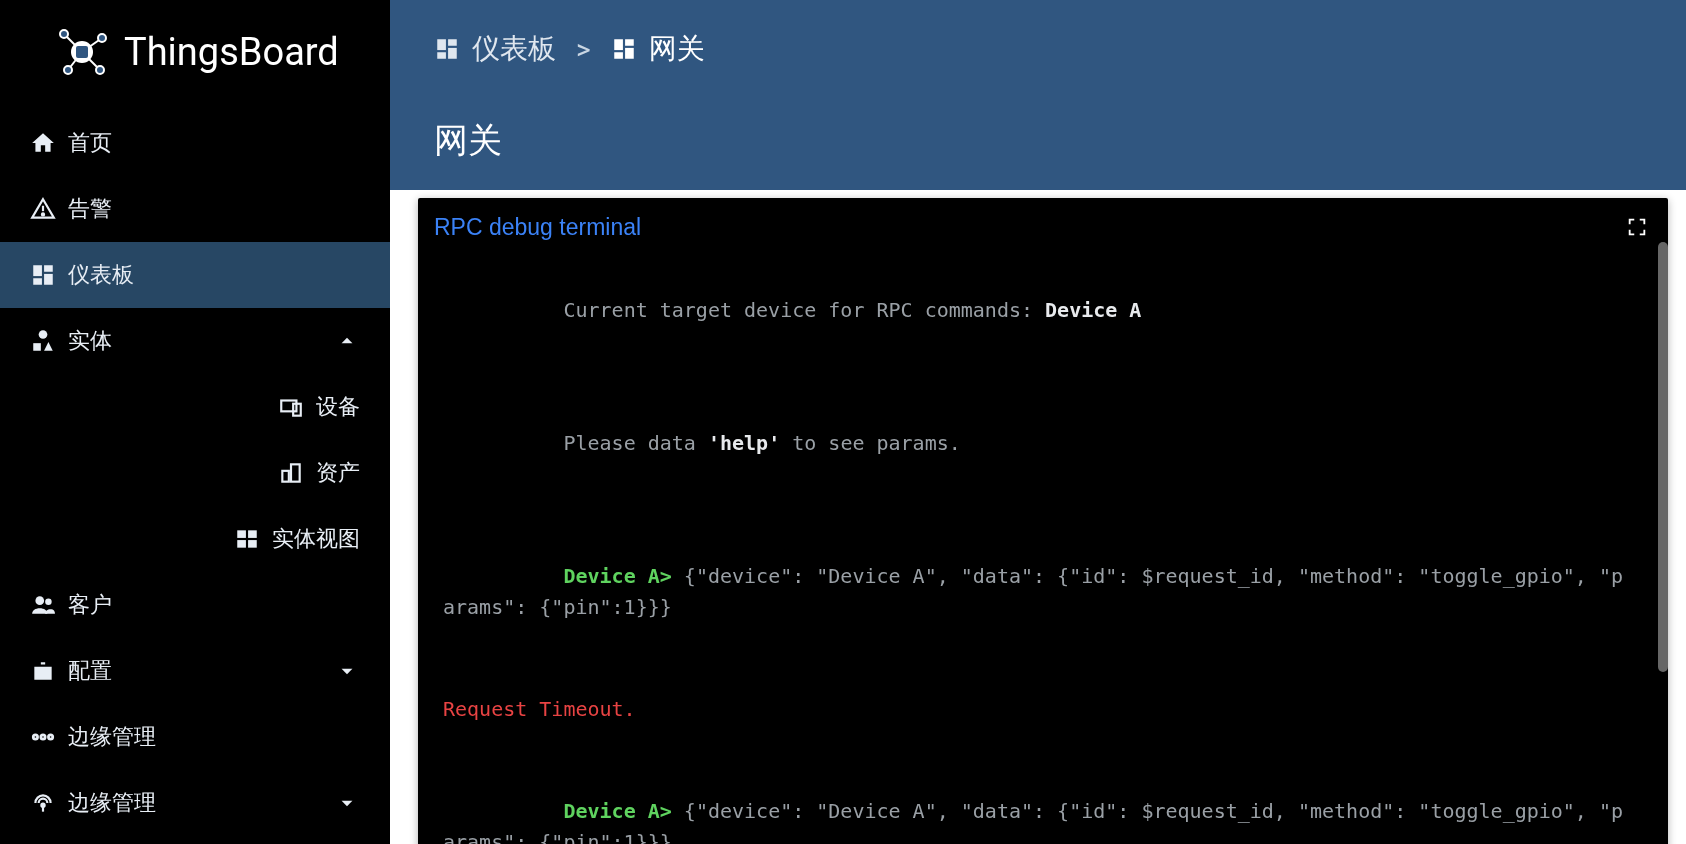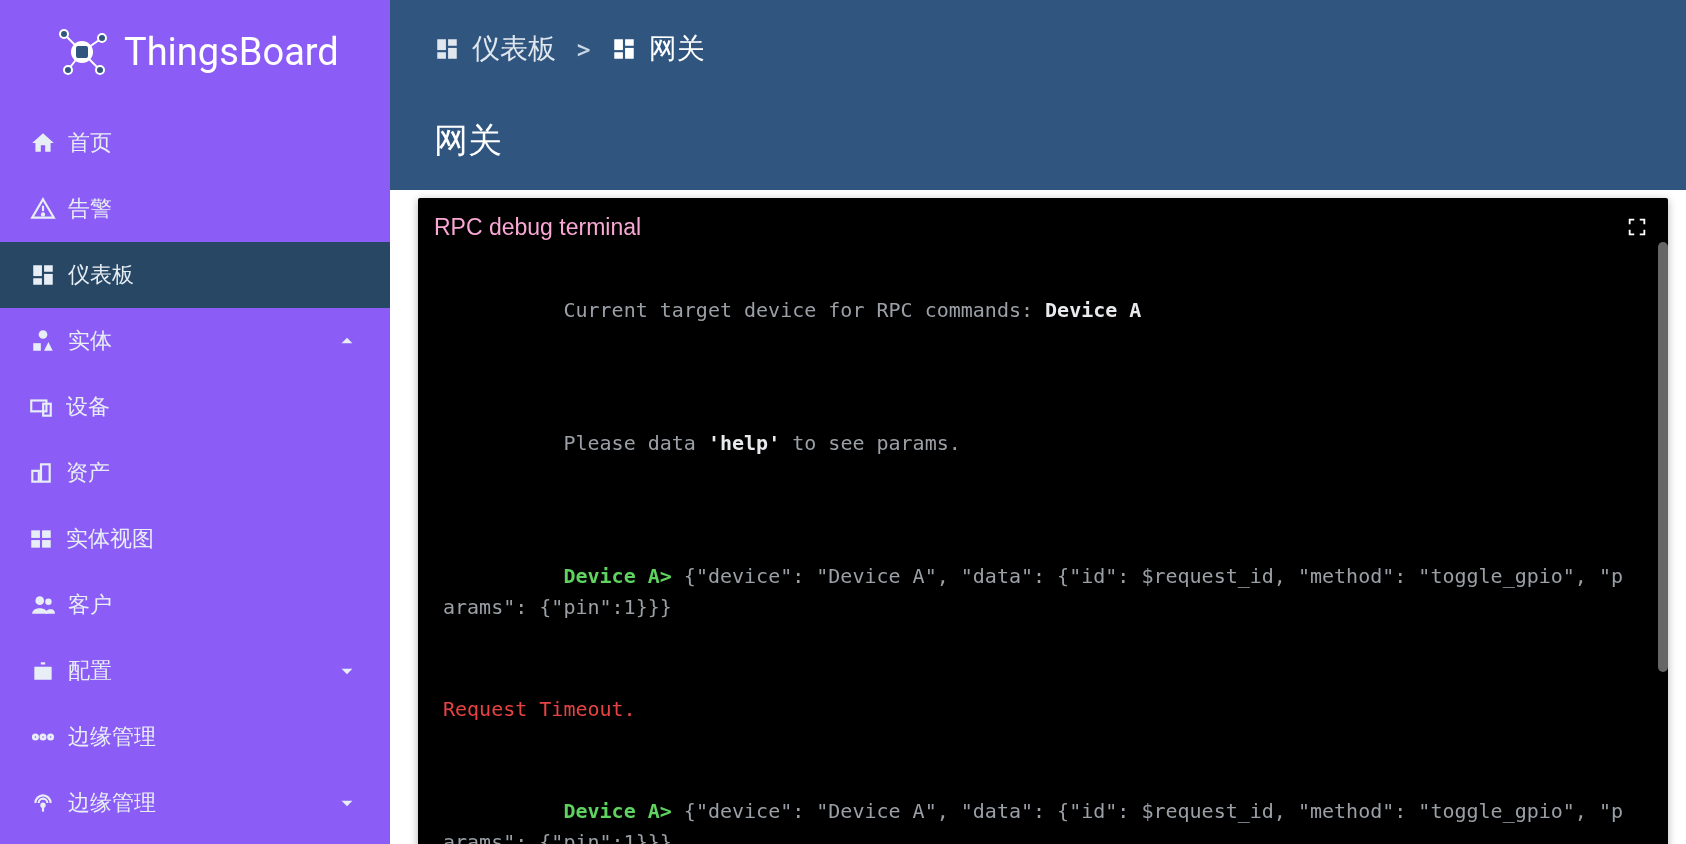--- a/index.html
+++ b/index.html
@@ -1,34 +1,34 @@
 <!DOCTYPE html>
 <html><head>
 <meta charset="utf-8">
 <style>
 * { margin: 0; padding: 0; box-sizing: border-box; }
 body { font-family: -apple-system, BlinkMacSystemFont, "Segoe UI", Roboto, sans-serif; background: #f5f5f5; width: 1686px; height: 844px; overflow: hidden; display: flex; }
-.sidebar { width: 390px; background: #8b5cf6; color: #fff; display: flex; flex-direction: column; }
+.sidebar { width: 390px; background: #000000; color: #fff; display: flex; flex-direction: column; }
 .logo-area { display: flex; align-items: center; padding: 24px 30px 30px 54px; gap: 14px; }
 .logo-icon { width: 56px; height: 56px; }
 .logo-text { font-size: 38px; font-weight: 400; color: #fff; }
 .nav-item { display: flex; align-items: center; padding: 18px 30px 18px 30px; gap: 12px; cursor: pointer; font-size: 22px; color: #e8eef5; }
 .nav-item.active { background: #274764; }
 .nav-item .icon { width: 26px; height: 26px; flex-shrink: 0; display: flex; align-items: center; justify-content: center; }
 .nav-item .chev { margin-left: auto; }
-.sub-item { padding-left: 28px; }
+.sub-item { padding-left: 28px; justify-content: flex-end; }
 .main { flex: 1; display: flex; flex-direction: column; background: #305680; }
 .breadcrumb { display: flex; align-items: center; padding: 30px 44px; gap: 20px; color: #e0e7ef; font-size: 28px; }
 .bc-item { display: flex; align-items: center; gap: 12px; cursor: pointer; }
 .bc-sep { color: #c9d6e3; }
 .bc-icon { width: 26px; height: 26px; }
 .page-title { padding: 20px 44px 26px 44px; color: #fff; font-size: 34px; font-weight: 500; }
 .content-area { flex: 1; background: #fff; padding: 0; position: relative; }
 .terminal-card { margin: 8px 18px 18px 28px; background: #000; border-radius: 2px; box-shadow: 0 2px 8px rgba(0,0,0,0.3); padding: 12px 16px 18px 16px; color: #ccc; font-family: "DejaVu Sans Mono", Consolas, monospace; font-size: 20px; line-height: 1.55; position: relative; }
-.terminal-title { color: #f9a8d4; font-family: -apple-system, sans-serif; font-size: 23px; font-weight: 400; margin-bottom: 18px; }
+.terminal-title { color: #3b82f6; font-family: -apple-system, sans-serif; font-size: 23px; font-weight: 400; margin-bottom: 18px; }
 .fullscreen-btn { position: absolute; top: 18px; right: 20px; width: 22px; height: 22px; cursor: pointer; }
 .term-body { position: relative; padding-right: 18px; }
 .term-gray { color: #9aa0a6; }
 .term-white { color: #e8eaed; font-weight: 700; }
 .term-green { color: #5fd35f; font-weight: 700; }
 .term-red { color: #e84343; }
 .term-line { margin: 9px; white-space: pre-wrap; word-break: break-all; }
 .term-gap { height: 22px; }
 .highlight-box { border: 4px solid #e60000; display: inline-block; padding: 2px 10px 26px 2px; margin-top: -4px; }
 .scrollbar { position: absolute; right: 0; top: 44px; width: 10px; height: 430px; background: #666; border-radius: 5px; }

